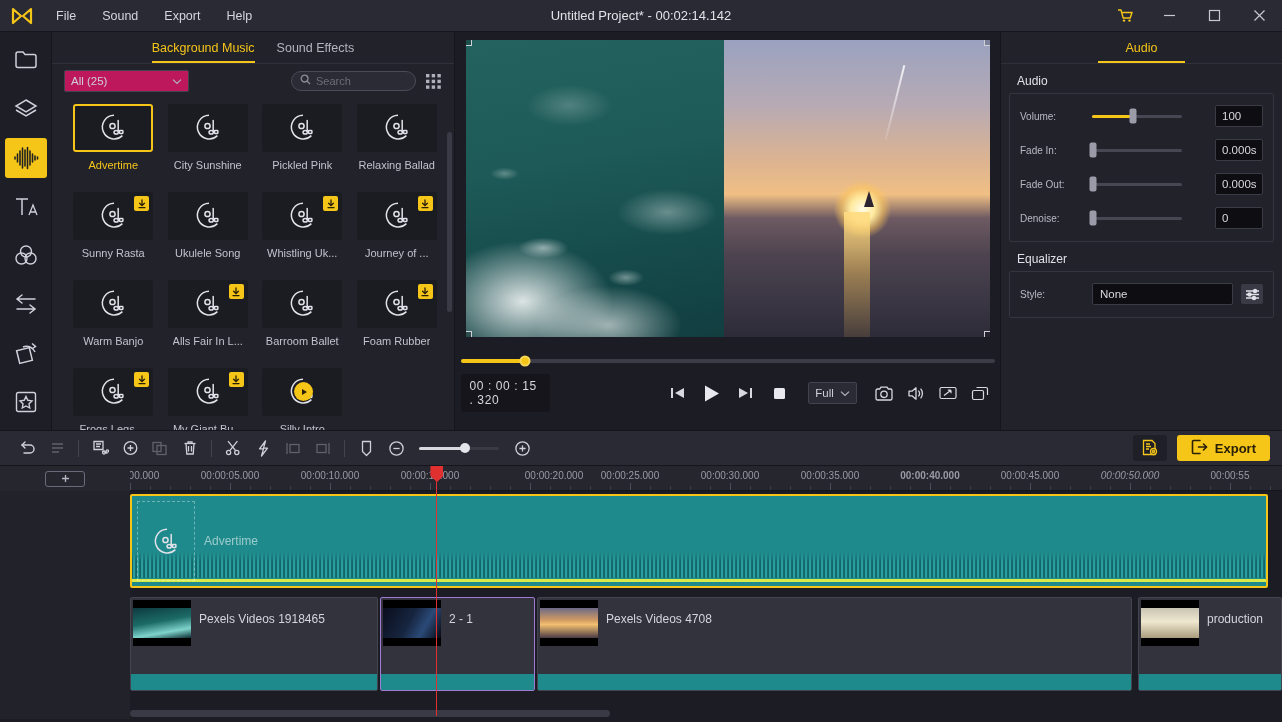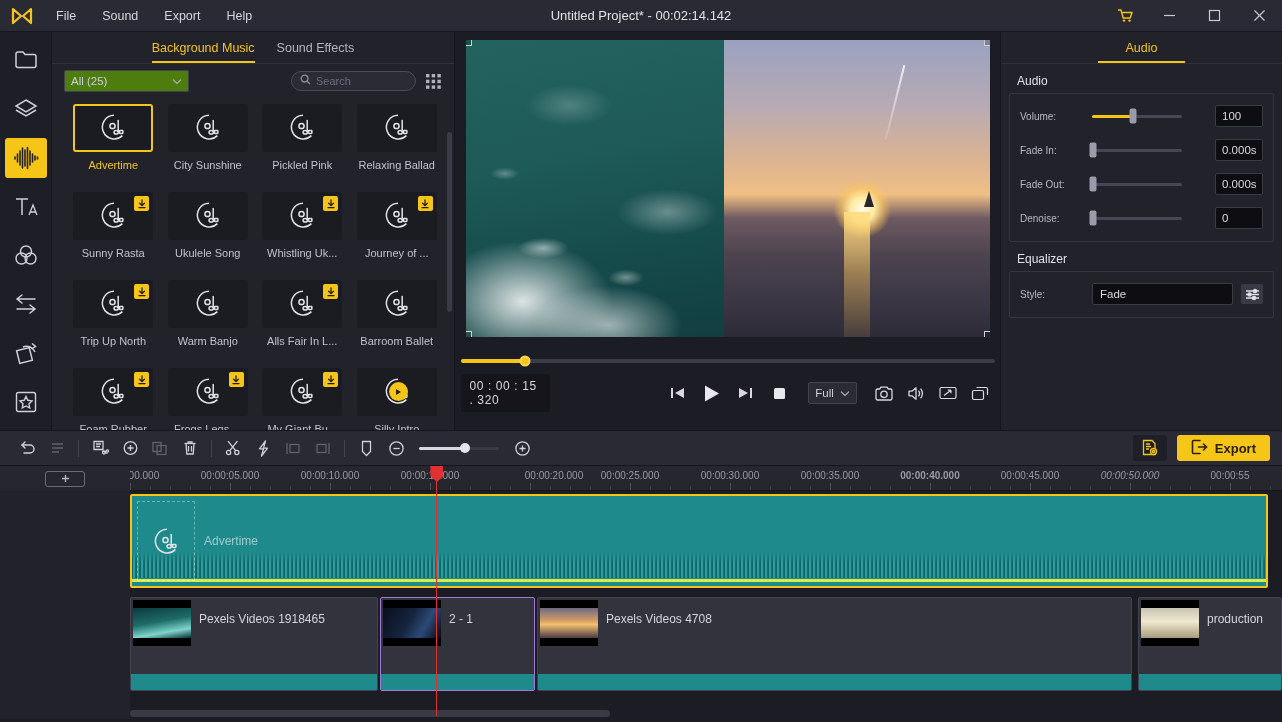--- a/index.html
+++ b/index.html
@@ -72,21 +72,21 @@
   .lib-tab {
     font-size: 12.5px; color: #b4b4bf; padding-bottom: 6px; cursor: default;
     border-bottom: 2px solid transparent;
   }
   .lib-tab.active { color: #f5c518; border-bottom-color: #f5c518; }
 
   #lib-filter {
     height: 34px; display: flex; align-items: center; padding: 0 12px; gap: 8px;
   }
   #cat-select {
-    width: 125px; height: 22px; background: #4d7c0f; border: 1px solid #43434f;
+    width: 125px; height: 22px; background: #be185d; border: 1px solid #43434f;
     border-radius: 2px; display: flex; align-items: center;
     padding: 0 6px; font-size: 11.5px; color: #cfcfd8; cursor: default;
     position: relative;
   }
   #cat-select .caret { margin-left: auto; }
   #searchbox {
     margin-left: auto; width: 125px; height: 20px;
     background: #2b2b36; border: 1px solid #4b4b58; border-radius: 10px;
     display: flex; align-items: center; gap: 5px; padding: 0 8px;
   }
@@ -608,37 +608,20 @@
         </div>
         <div class="media-cell">
           <div class="thumb">
             <span><svg width="40" height="30" viewBox="0 0 40 30" fill="none" stroke="#e2e2ea" stroke-width="1.5">
                 <path d="M21 3.3 a11.8 11.8 0 1 0 8.4 20.3"></path>
                 <circle cx="19.5" cy="14" r="2.6"></circle>
                 <path d="M25.2 8.6 V19.2" stroke-linecap="round"></path>
                 <ellipse cx="23.2" cy="20.2" rx="2.2" ry="1.8"></ellipse>
                 <rect x="26.5" y="18.6" width="3.4" height="2.8" rx=".6"></rect>
               </svg></span>
-            <span class="dl-badge">
-              <svg width="10" height="10" viewBox="0 0 10 10" fill="none" stroke="#2a2008" stroke-width="1.3" stroke-linecap="round">
-                <path d="M5 1 V6.4 M2.6 4.3 L5 6.7 L7.4 4.3 M2 8.6 H8"></path>
-              </svg>
-            </span>
-          </div>
-          <div class="label">Trip Up North</div>
-        </div>
-        <div class="media-cell">
-          <div class="thumb">
-            <span><svg width="40" height="30" viewBox="0 0 40 30" fill="none" stroke="#e2e2ea" stroke-width="1.5">
-                <path d="M21 3.3 a11.8 11.8 0 1 0 8.4 20.3"></path>
-                <circle cx="19.5" cy="14" r="2.6"></circle>
-                <path d="M25.2 8.6 V19.2" stroke-linecap="round"></path>
-                <ellipse cx="23.2" cy="20.2" rx="2.2" ry="1.8"></ellipse>
-                <rect x="26.5" y="18.6" width="3.4" height="2.8" rx=".6"></rect>
-              </svg></span>
           </div>
           <div class="label">Warm Banjo</div>
         </div>
         <div class="media-cell">
           <div class="thumb">
             <span><svg width="40" height="30" viewBox="0 0 40 30" fill="none" stroke="#e2e2ea" stroke-width="1.5">
                 <path d="M21 3.3 a11.8 11.8 0 1 0 8.4 20.3"></path>
                 <circle cx="19.5" cy="14" r="2.6"></circle>
                 <path d="M25.2 8.6 V19.2" stroke-linecap="round"></path>
                 <ellipse cx="23.2" cy="20.2" rx="2.2" ry="1.8"></ellipse>
@@ -859,21 +842,21 @@
           </div>
         </div>
     </div>
 
     <div class="group">
       <div class="group-title">Equalizer</div>
       <div class="group-box">
         <div class="prow" style="margin-bottom:0">
           <div class="plabel">Style:</div>
           <div class="eq-select">
-            <span>Fade</span>
+            <span>None</span>
           </div>
           <div class="eq-btn">
             <svg width="15" height="13" viewBox="0 0 15 13" fill="none" stroke="#e0e0e8" stroke-width="1.3">
                 <path d="M1 3 H14 M1 6.5 H14 M1 10 H14"></path>
                 <circle cx="10" cy="3" r="1.6" fill="#e0e0e8"></circle>
                 <circle cx="4.5" cy="6.5" r="1.6" fill="#e0e0e8"></circle>
                 <circle cx="9" cy="10" r="1.6" fill="#e0e0e8"></circle>
               </svg>
           </div>
         </div>

